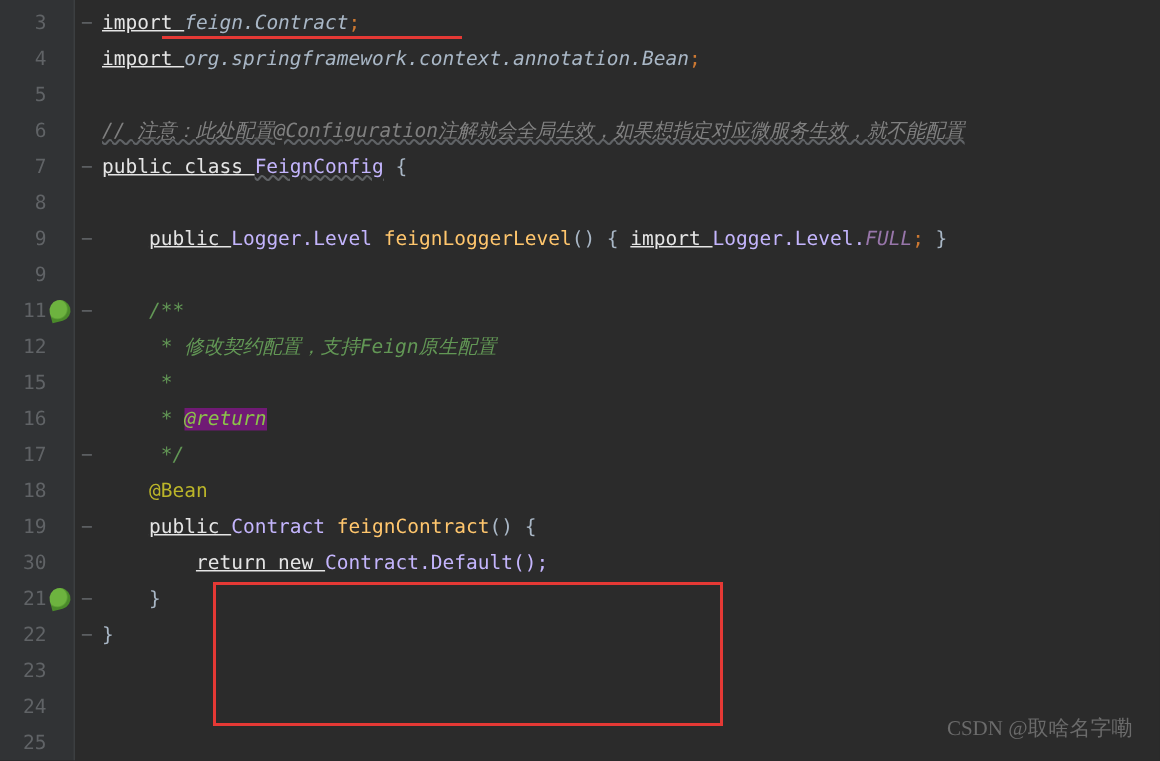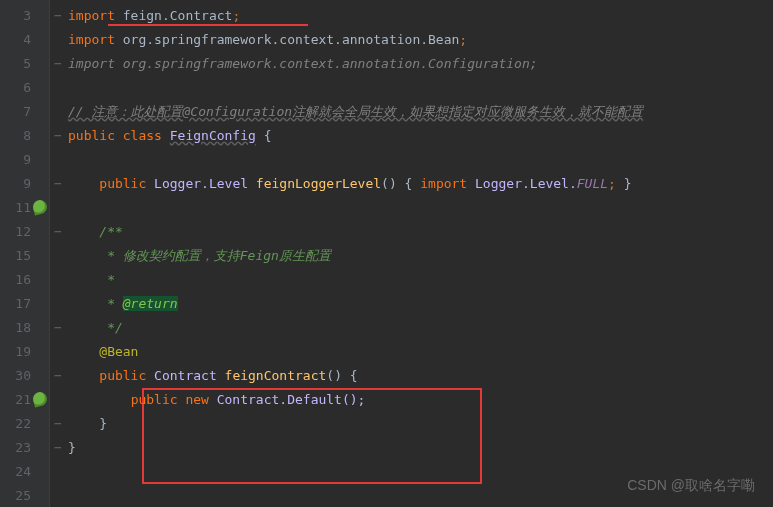--- a/index.html
+++ b/index.html
@@ -47,27 +47,27 @@
       line-height: 24px;
       white-space: pre;
       position: relative;
     }
     .fold-col {
       display: inline-block;
       width: 14px;
       color: #606366;
       vertical-align: top;
     }
-    .kw { color: #f97316; }
-    .str-pkg { color: #a9b7c6; }
+    .kw { color: #e5e5e5; text-decoration: underline; }
+    .str-pkg { color: #a9b7c6; font-style: italic; }
     .cls { color: #c4b5fd; }
     .method { color: #ffc66d; }
     .comment { color: #808080; font-style: italic; }
     .doc { color: #629755; font-style: italic; }
-    .doc-hl { background: #14532d; color: #8bc34a; }
+    .doc-hl { background: #701a75; color: #8bc34a; }
     .semi { color: #cc7832; }
     .brace { color: #a9b7c6; }
     .const { color: #9876aa; font-style: italic; }
     .anno { color: #bbb529; }
     .underline-wave {
       text-decoration: underline wavy #606366;
     }
     .red-underline {
       position: absolute;
       height: 2px;
@@ -78,21 +78,21 @@
       position: absolute;
       border: 2px solid #e53935;
       pointer-events: none;
     }
     .watermark {
       position: absolute;
       bottom: 12px;
       right: 18px;
       color: #6b6b6b;
       font-size: 14px;
-      font-family: Liberation Sans, sans-serif;
+      font-family: Liberation Serif, serif;
     }
     .bean-icon {
       width: 14px; height: 14px;
       background: radial-gradient(circle at 40% 40%, #6db33f 50%, #4a8a2a 60%);
       border-radius: 50% 50% 50% 0;
       transform: rotate(-15deg);
     }
   </style>
 </head>
 <body>
@@ -123,32 +123,31 @@
       <div class="line-num">22</div>
       <div class="line-num">23</div>
       <div class="line-num">24</div>
       <div class="line-num">25</div>
     </div>
   <div class="code-area">
     <div class="red-underline" style="left: 58px; top: 24px; width: 200px;"></div>
     <div class="red-box" style="left: 92px; top: 388px; width: 340px; height: 96px;"></div>
   <div class="code-line"><span class="fold-col">−</span><span class="kw">import </span><span class="str-pkg">feign.Contract</span><span class="semi">;</span></div>
       <div class="code-line"><span class="fold-col"> </span><span class="kw">import </span><span class="str-pkg">org.springframework.context.annotation.Bean</span><span class="semi">;</span></div>
-      <div class="code-line"><span class="fold-col">−</span><span class="comment">import org.springframework.context.annotation.Configuration;</span></div>
       <div class="code-line"><span class="fold-col"> </span></div>
       <div class="code-line"><span class="fold-col"> </span><span class="comment underline-wave">// 注意：此处配置@Configuration注解就会全局生效，如果想指定对应微服务生效，就不能配置</span></div>
       <div class="code-line"><span class="fold-col">−</span><span class="kw">public class </span><span class="cls underline-wave">FeignConfig</span><span class="brace"> {</span></div>
       <div class="code-line"><span class="fold-col"> </span></div>
       <div class="code-line"><span class="fold-col">−</span><span class="">    </span><span class="kw">public </span><span class="cls">Logger.Level </span><span class="method">feignLoggerLevel</span><span class="brace">() { </span><span class="kw">import </span><span class="cls">Logger.Level.</span><span class="const">FULL</span><span class="semi">;</span><span class="brace"> }</span></div>
       <div class="code-line"><span class="fold-col"> </span></div>
       <div class="code-line"><span class="fold-col">−</span><span class="">    </span><span class="doc">/**</span></div>
       <div class="code-line"><span class="fold-col"> </span><span class="">     </span><span class="doc">* 修改契约配置，支持Feign原生配置</span></div>
       <div class="code-line"><span class="fold-col"> </span><span class="">     </span><span class="doc">*</span></div>
       <div class="code-line"><span class="fold-col"> </span><span class="">     </span><span class="doc">* </span><span class="doc doc-hl">@return</span></div>
       <div class="code-line"><span class="fold-col">−</span><span class="">     </span><span class="doc">*/</span></div>
       <div class="code-line"><span class="fold-col"> </span><span class="">    </span><span class="anno">@Bean</span></div>
       <div class="code-line"><span class="fold-col">−</span><span class="">    </span><span class="kw">public </span><span class="cls">Contract </span><span class="method">feignContract</span><span class="brace">() {</span></div>
-      <div class="code-line"><span class="fold-col"> </span><span class="">        </span><span class="kw">public new </span><span class="cls">Contract.Default();</span></div>
+      <div class="code-line"><span class="fold-col"> </span><span class="">        </span><span class="kw">return new </span><span class="cls">Contract.Default();</span></div>
       <div class="code-line"><span class="fold-col">−</span><span class="">    </span><span class="brace">}</span></div>
       <div class="code-line"><span class="fold-col">−</span><span class="brace">}</span></div>
     </div>
 </div>
 <div class="watermark">CSDN @取啥名字嘞</div>
 
 </body></html>

